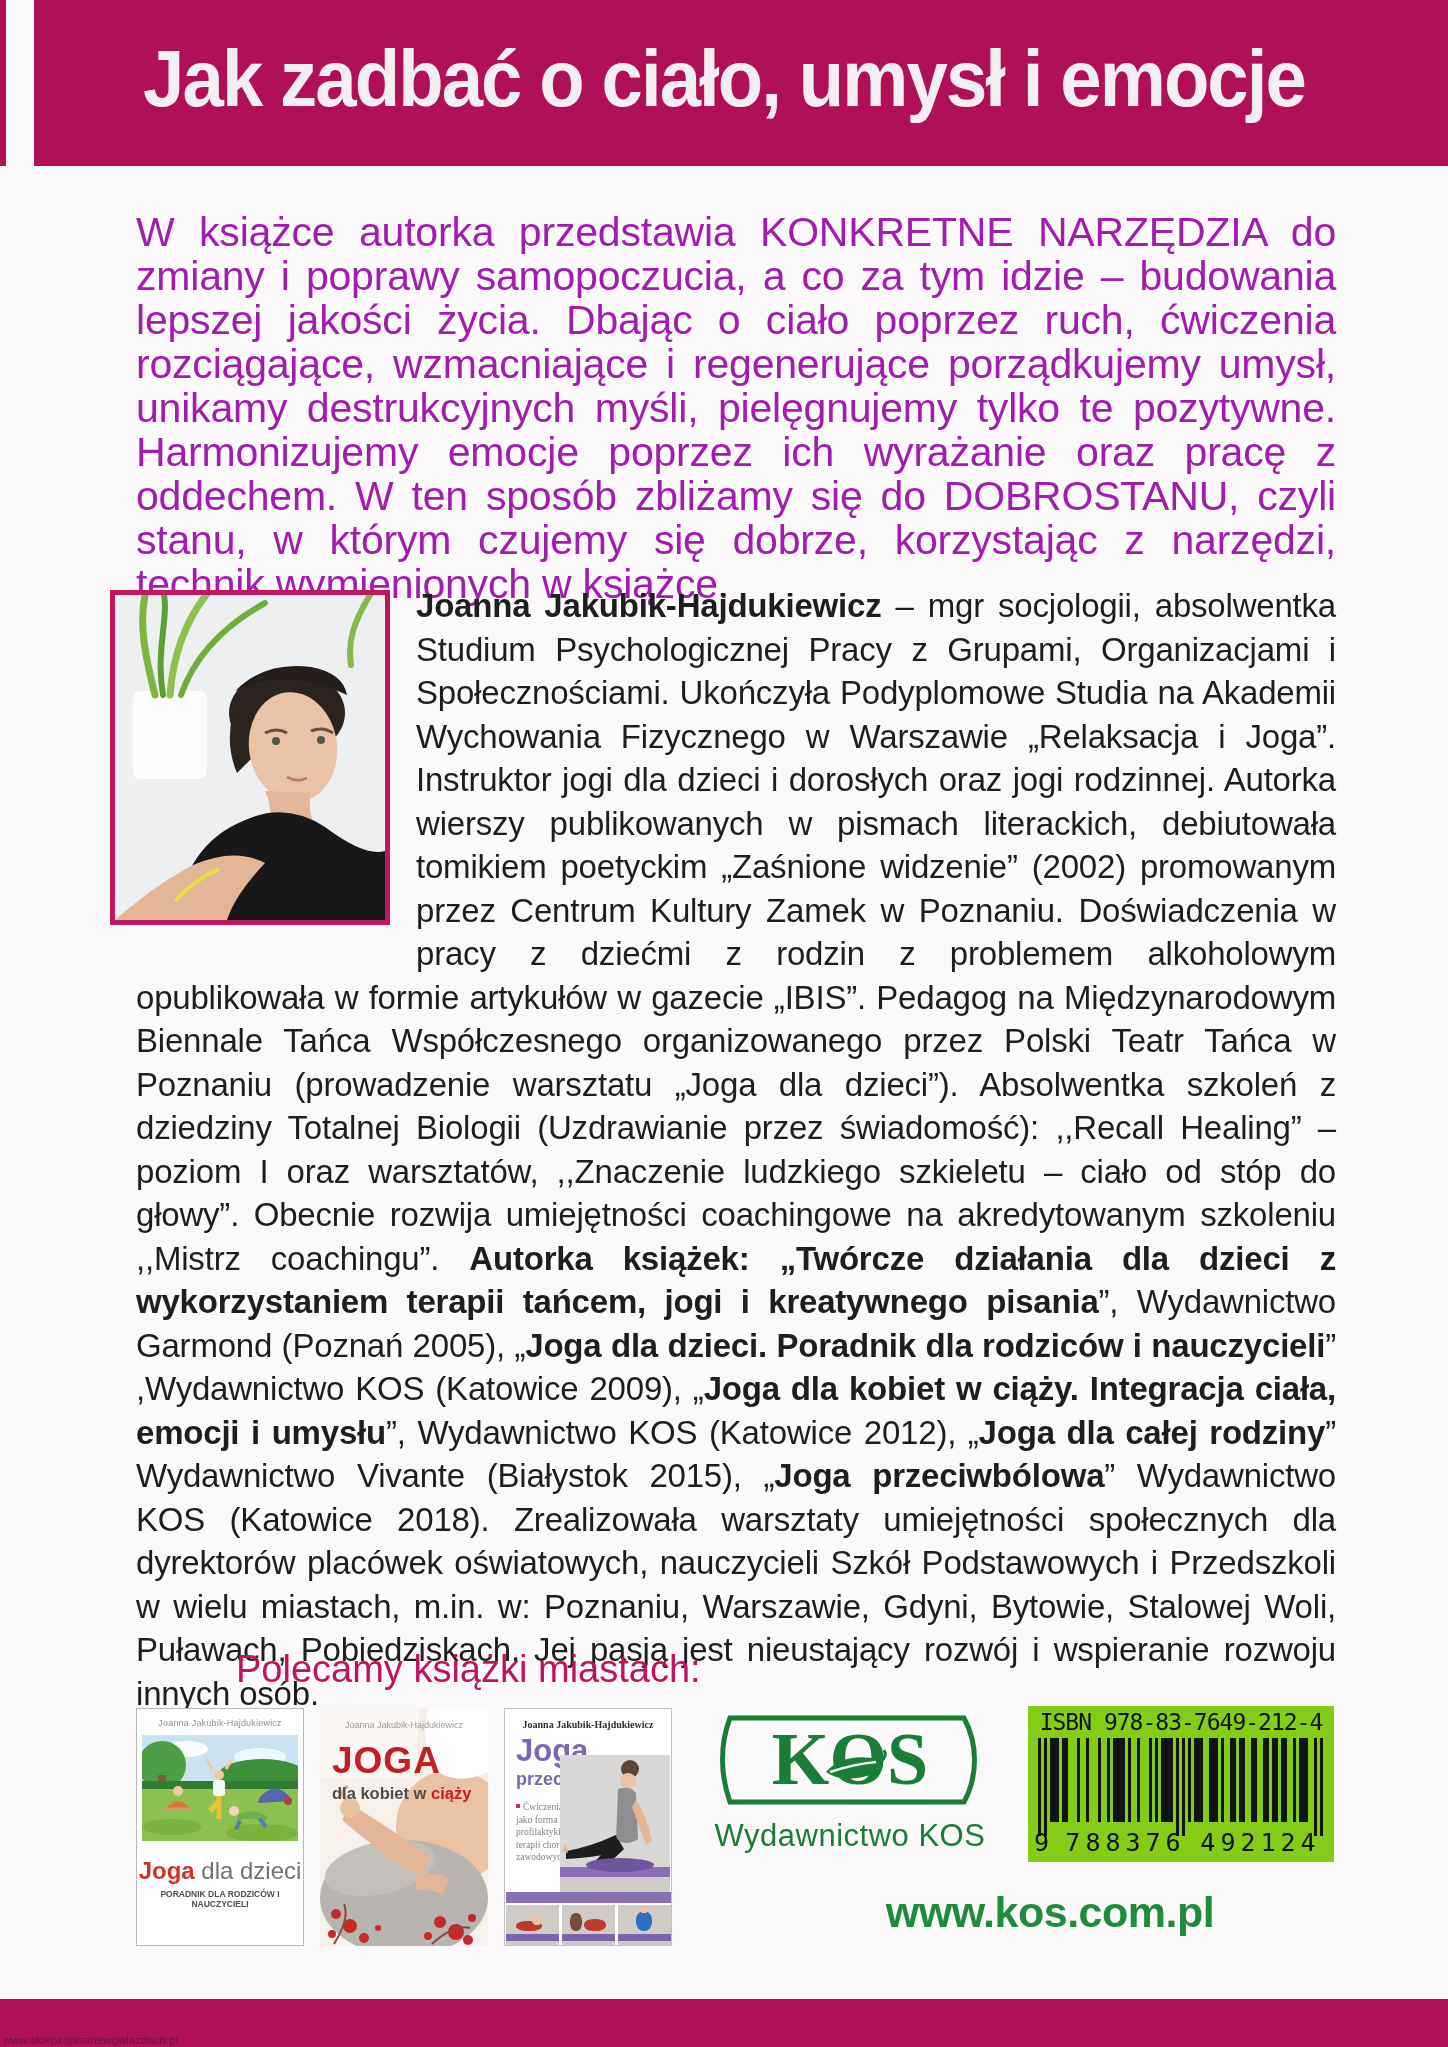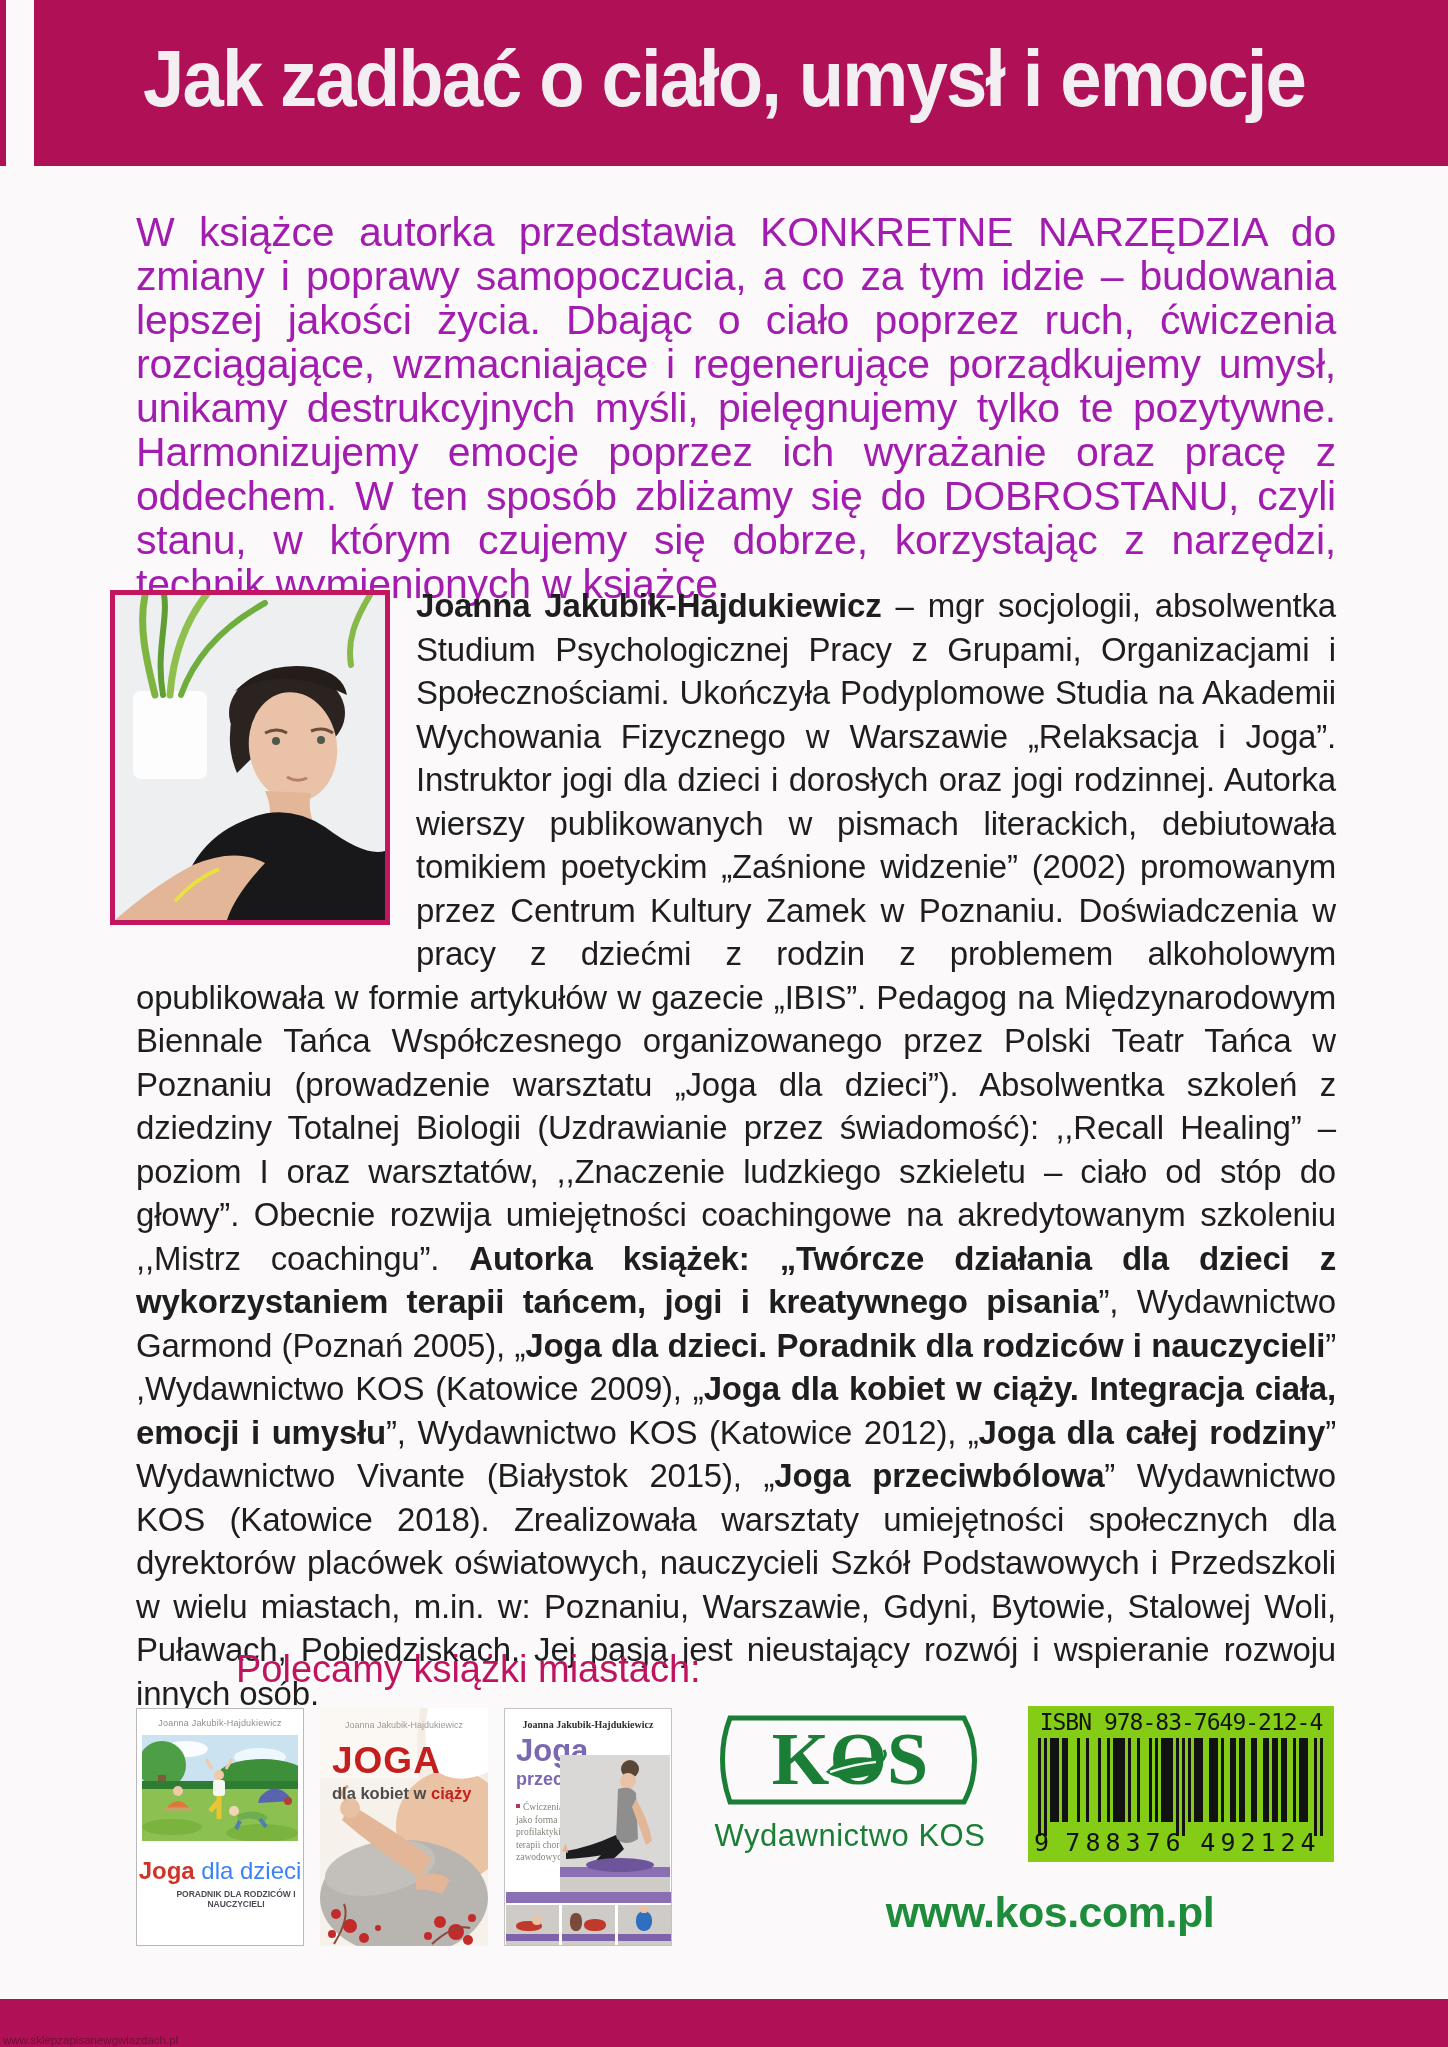--- a/index.html
+++ b/index.html
@@ -26,22 +26,22 @@
   
   .cover{position:absolute;top:1708px;width:168px;height:238px;background:#fff;box-sizing:border-box;}
   .cover1{left:136px;border:1px solid #b9b9b9;}
   .cover2{left:320px;background:#f5efe8;}
   .cover3{left:504px;border:1px solid #c2c2c2;}
   .cov-author{position:absolute;top:9px;left:0;width:100%;text-align:center;
         font-size:9px;color:#8f8f8f;letter-spacing:.2px;}
   .c1-art{position:absolute;left:5px;top:26px;width:156px;height:106px;}
   .c1-title{position:absolute;left:0;top:148px;width:100%;text-align:center;font-size:24px;}
   .c1-title .red{color:#cf3428;font-weight:bold;}
-  .c1-title .teal{color:#3b82f6;margin-top:24px;}
-  .c1-sub{position:absolute;left:16px;top:180px;width:100%;text-align:center;
+  .c1-title .teal{color:#737373;margin-top:24px;}
+  .c1-sub{position:absolute;left:0;top:180px;width:100%;text-align:center;
         font-size:8.5px;font-weight:bold;color:#4c4c55;}
   .c2-art{position:absolute;left:0;top:0;width:168px;height:238px;}
   .c2-author{position:absolute;top:12px;left:0;width:100%;text-align:center;font-size:9px;color:#9a9a98;}
   .c2-joga{position:absolute;left:12px;top:32px;font-size:37px;font-weight:bold;color:#c41e1e;letter-spacing:1px;}
   .c2-line{position:absolute;left:12px;top:76px;font-size:16.5px;font-weight:bold;color:#4c4c4c;}
   .c2-line .red{color:#c41e1e;}
   .c3-author{position:absolute;top:10px;left:0;width:100%;text-align:center;
         font-family:"Liberation Serif",serif;font-size:10px;font-weight:bold;color:#2e2e2e;}
   .c3-joga{position:absolute;left:11px;top:24px;font-size:31px;font-weight:bold;color:#7b68b2;}
   .c3-title2{position:absolute;left:11px;top:60px;font-size:18px;font-weight:bold;color:#7b68b2;}

